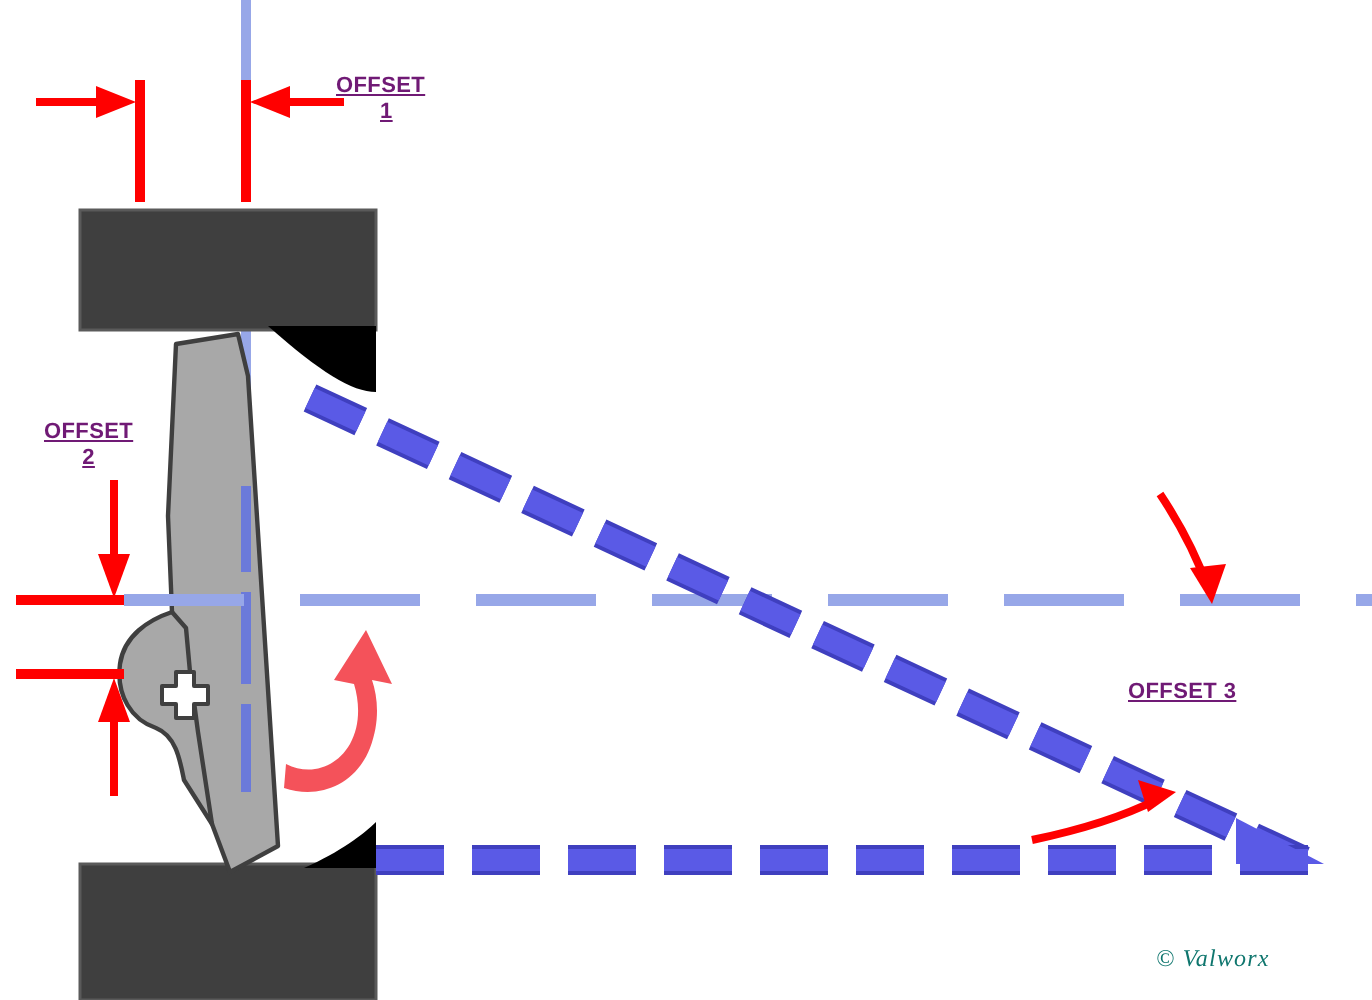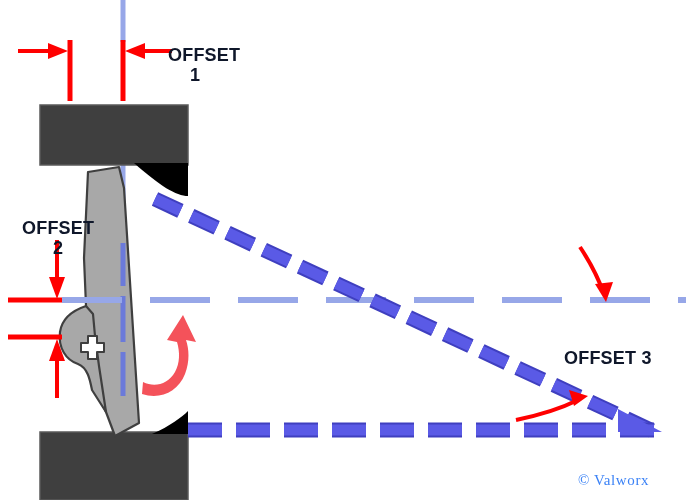--- a/index.html
+++ b/index.html
@@ -19,28 +19,29 @@
   }
   #diagram-svg {
     position: absolute;
     left: 0;
     top: 0;
     width: 686px;
     height: 500px;
   }
   .dim-label {
     position: absolute;
-    color: #0f172a;
+    color: #701a75;
     font-family: "Liberation Sans", sans-serif;
     font-weight: bold;
-    font-size: 18px;
+    font-size: 11px;
     line-height: 1.12;
     letter-spacing: 0.2px;
     white-space: pre-line;
     user-select: none;
+    text-decoration: underline;
   }
   #label-offset-1 {
     left: 168px;
     top: 25px;
     text-align: left;
   }
   #label-offset-1 .l2 {
     display: block;
     padding-left: 22px;
   }
@@ -57,26 +58,27 @@
     top: 328px;
     text-align: center;
   }
   #label-offset-3 .l2 {
     display: block;
   }
   #watermark {
     position: absolute;
     left: 578px;
     top: 472px;
-    color: #3b82f6;
+    color: #0f766e;
     font-family: "Liberation Serif", serif;
-    font-size: 15px;
+    font-size: 12px;
     font-weight: normal;
     letter-spacing: 0.6px;
     user-select: none;
+    font-style: italic;
   }
 </style>
 </head>
 <body>
 
 <div id="diagram-root">
 
   <svg id="diagram-svg" viewBox="0 0 686 500">
     <defs>
       <clipPath id="clip-canvas">

